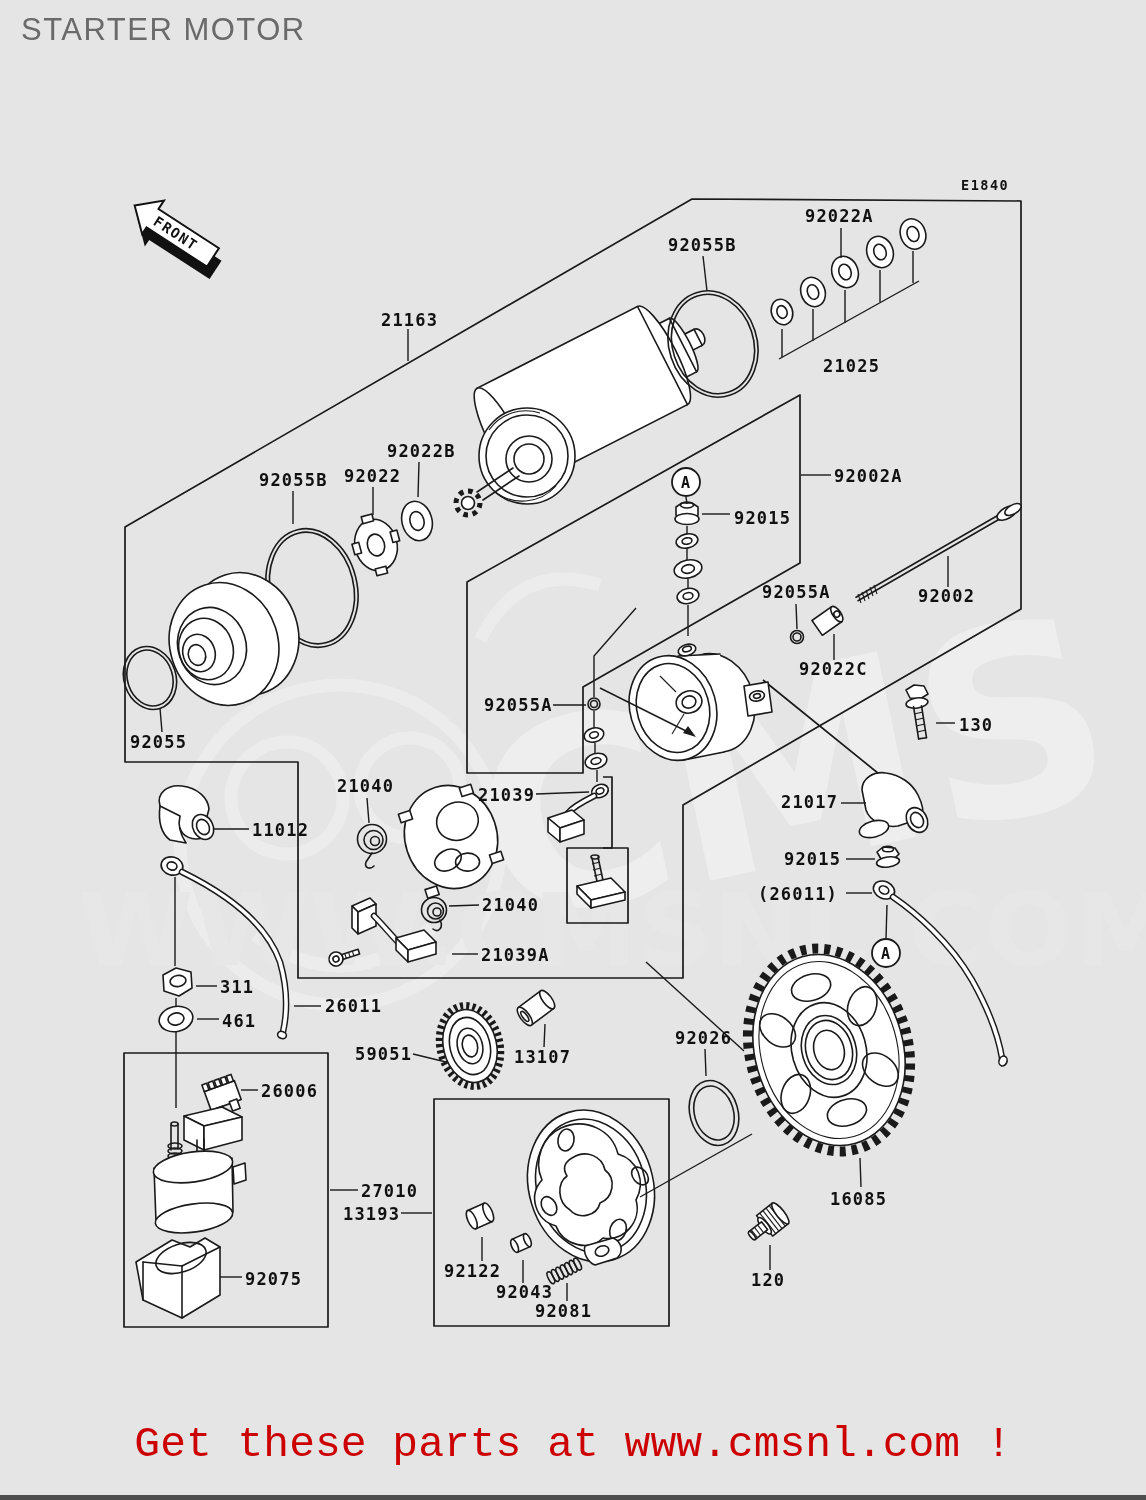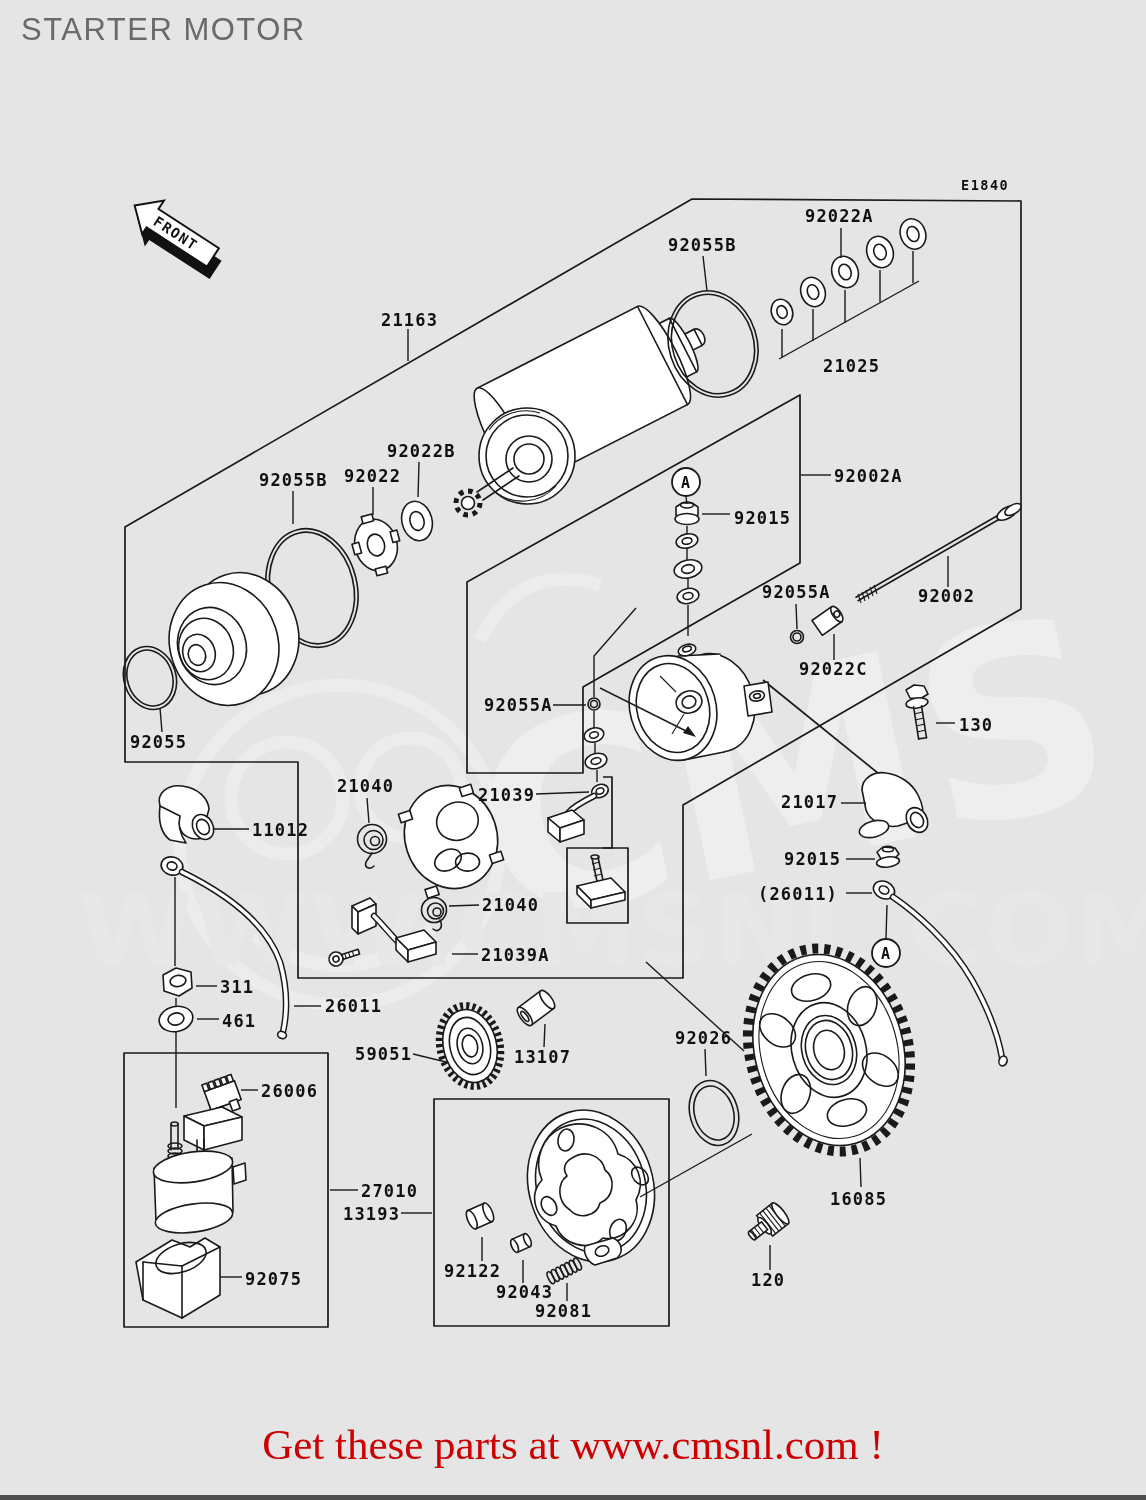--- a/index.html
+++ b/index.html
@@ -1,21 +1,21 @@
 <!DOCTYPE html>
 <html><head>
 <meta charset="utf-8">
 <style>
   html,body{margin:0;padding:0;background:#ffffff;}
   .page{position:relative;width:1146px;height:1500px;background:#e5e5e5;overflow:hidden;
         font-family:"Liberation Sans", sans-serif;padding-left:16px;}
   .title{position:absolute;left:21px;top:12px;font-size:31px;letter-spacing:1.5px;
          color:#6a6a6a;font-family:"Liberation Sans",sans-serif;}
   .footer{position:absolute;left:0;top:1420px;width:1146px;text-align:center;}
-  .footer span{font-family:Liberation Serif, serif;font-size:43px;color:#cc0000;margin-top:20px;}
+  .footer span{font-family:Liberation Mono, monospace;font-size:43px;color:#cc0000;margin-top:20px;}
   .bottom-bar{position:absolute;left:0;top:1495px;width:1146px;height:5px;background:#4f4f4f;}
   svg{position:absolute;left:0;top:0;}
   .ln{fill:none;stroke:#1a1a1a;stroke-width:1.6;stroke-linecap:round;stroke-linejoin:round;}
   .fw{fill:#ffffff;stroke:#1a1a1a;stroke-width:1.6;stroke-linejoin:round;}
   .thin{fill:none;stroke:#1a1a1a;stroke-width:1.1;}
   .ldr{fill:none;stroke:#1a1a1a;stroke-width:1.4;}
   .frame{fill:none;stroke:#1a1a1a;stroke-width:1.7;stroke-linejoin:round;}
   .cable-out{stroke:#1a1a1a;stroke-width:6.5;fill:none;stroke-linecap:round;}
   .cable-in{stroke:#ffffff;stroke-width:3.6;fill:none;stroke-linecap:round;}
   .plabel{font-family:"DejaVu Sans Mono",monospace;font-weight:bold;font-size:17px;

